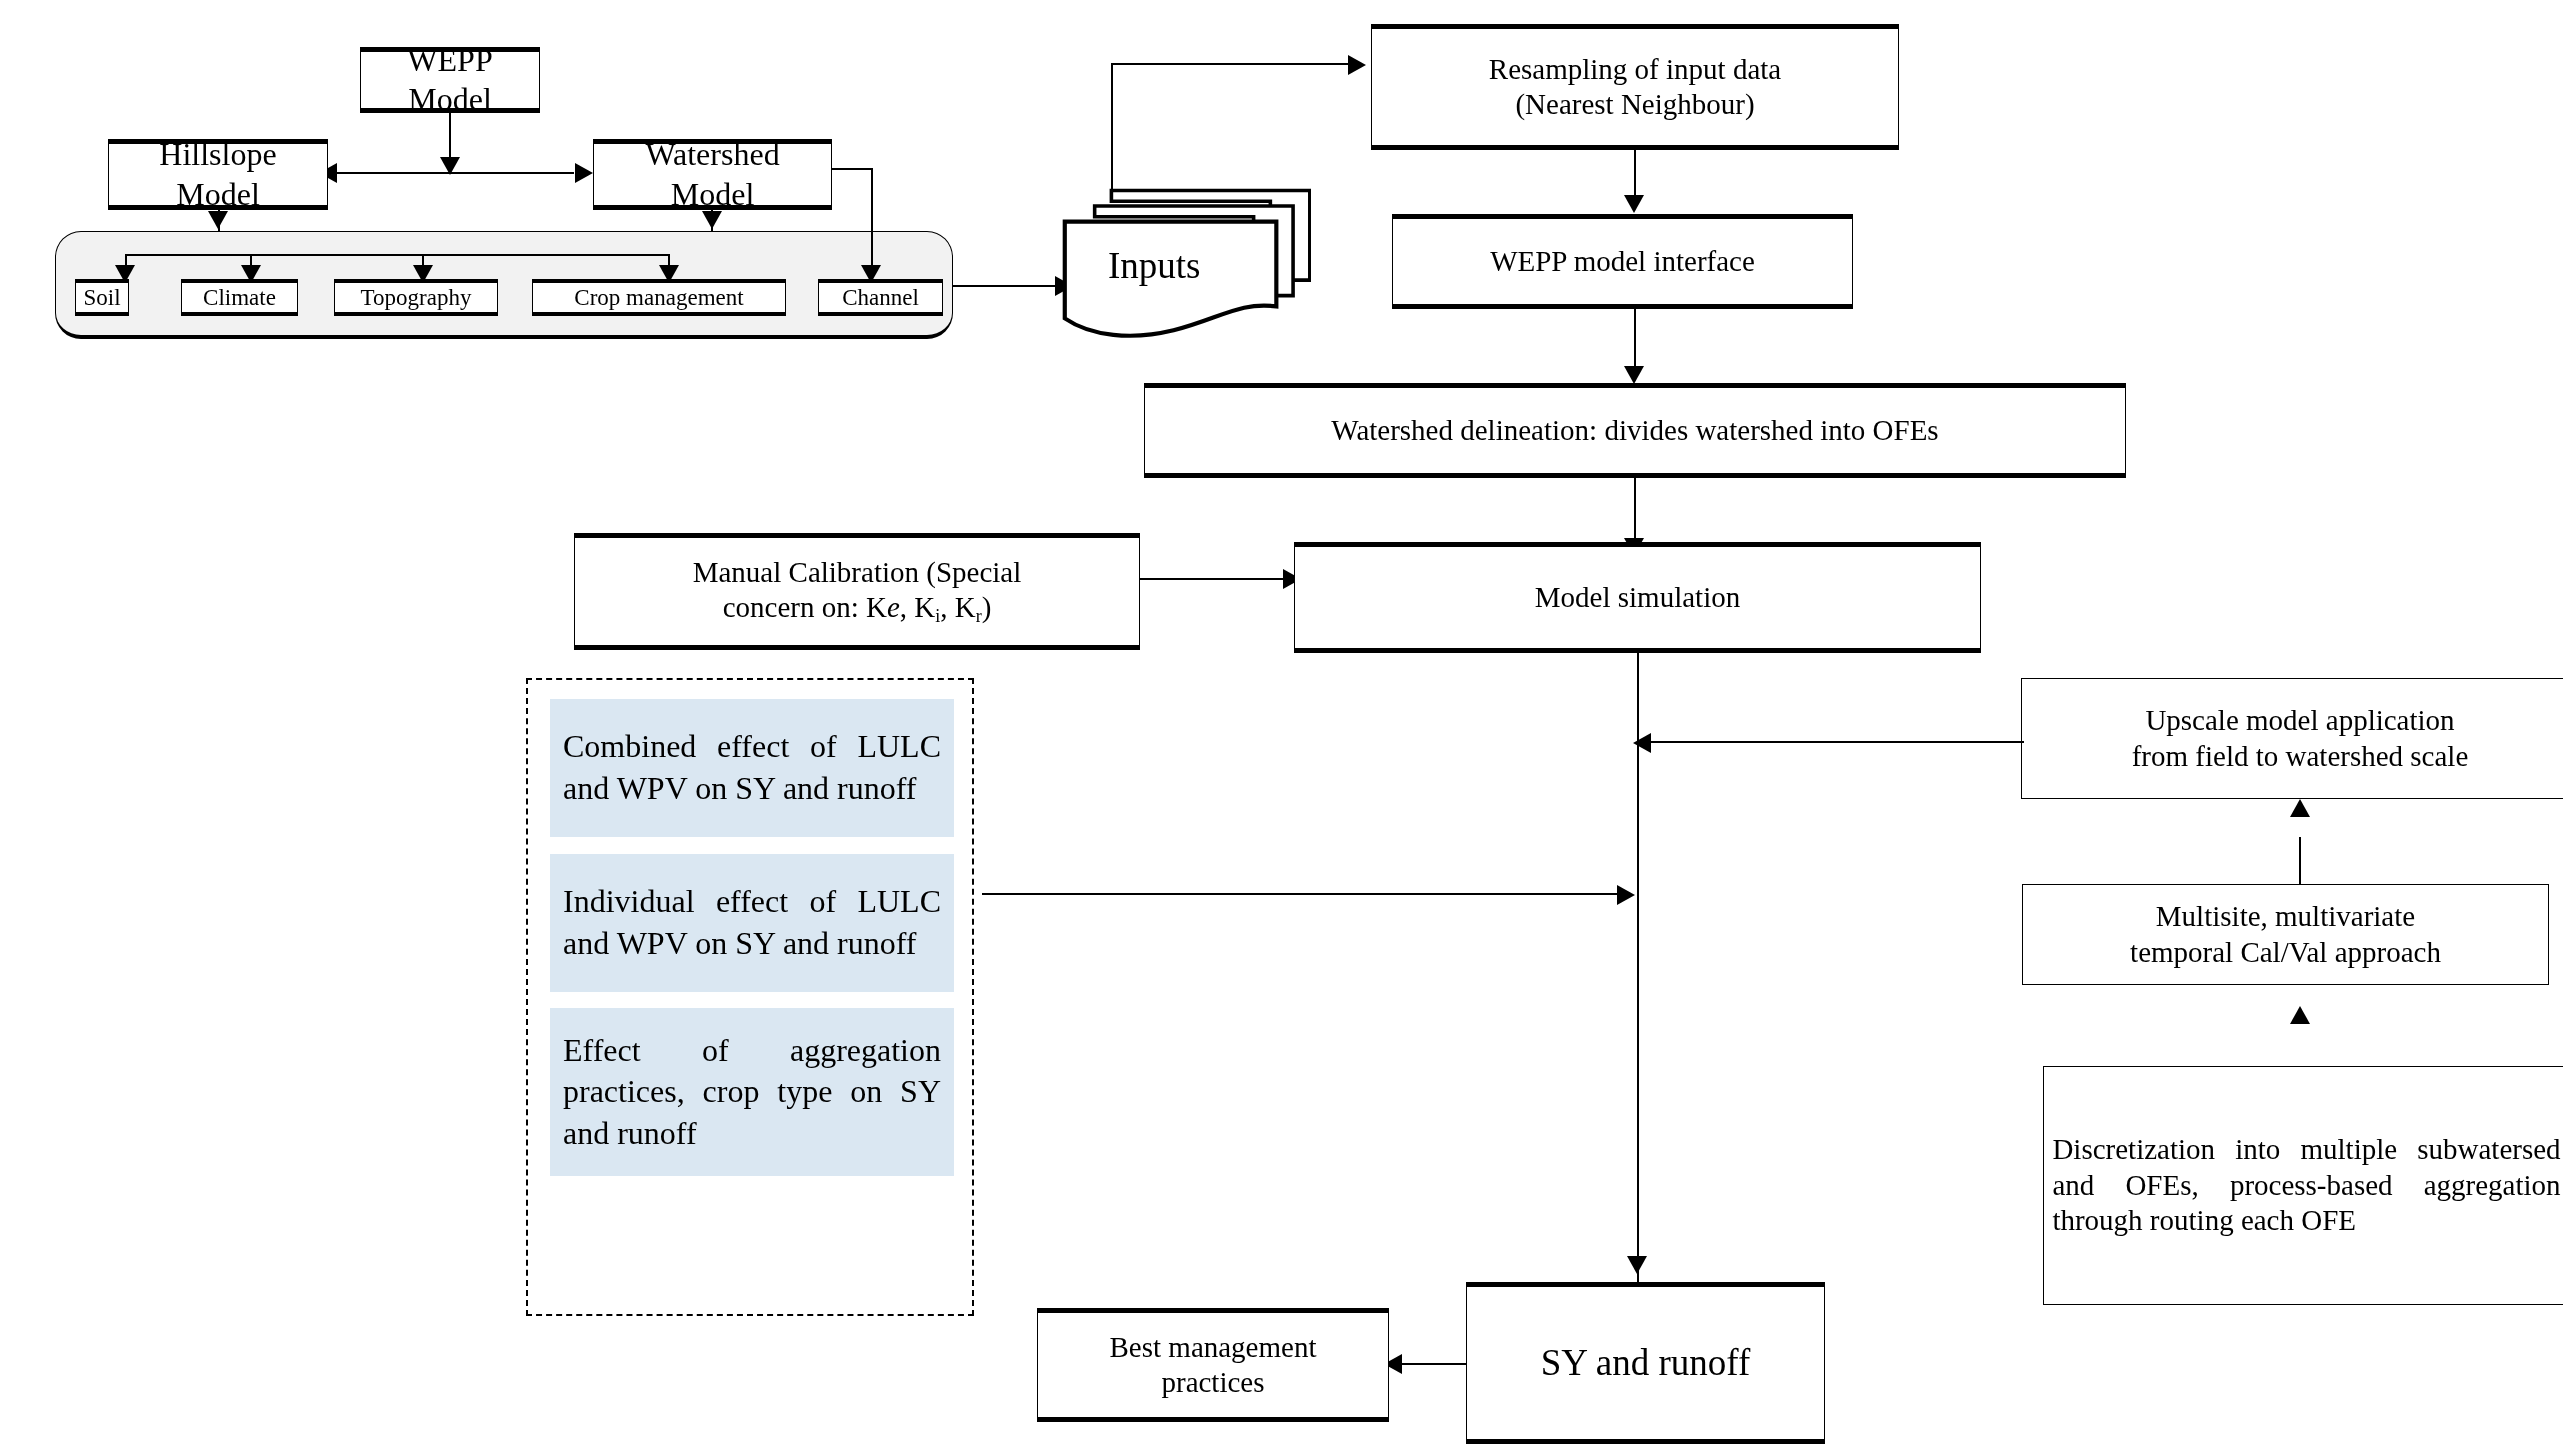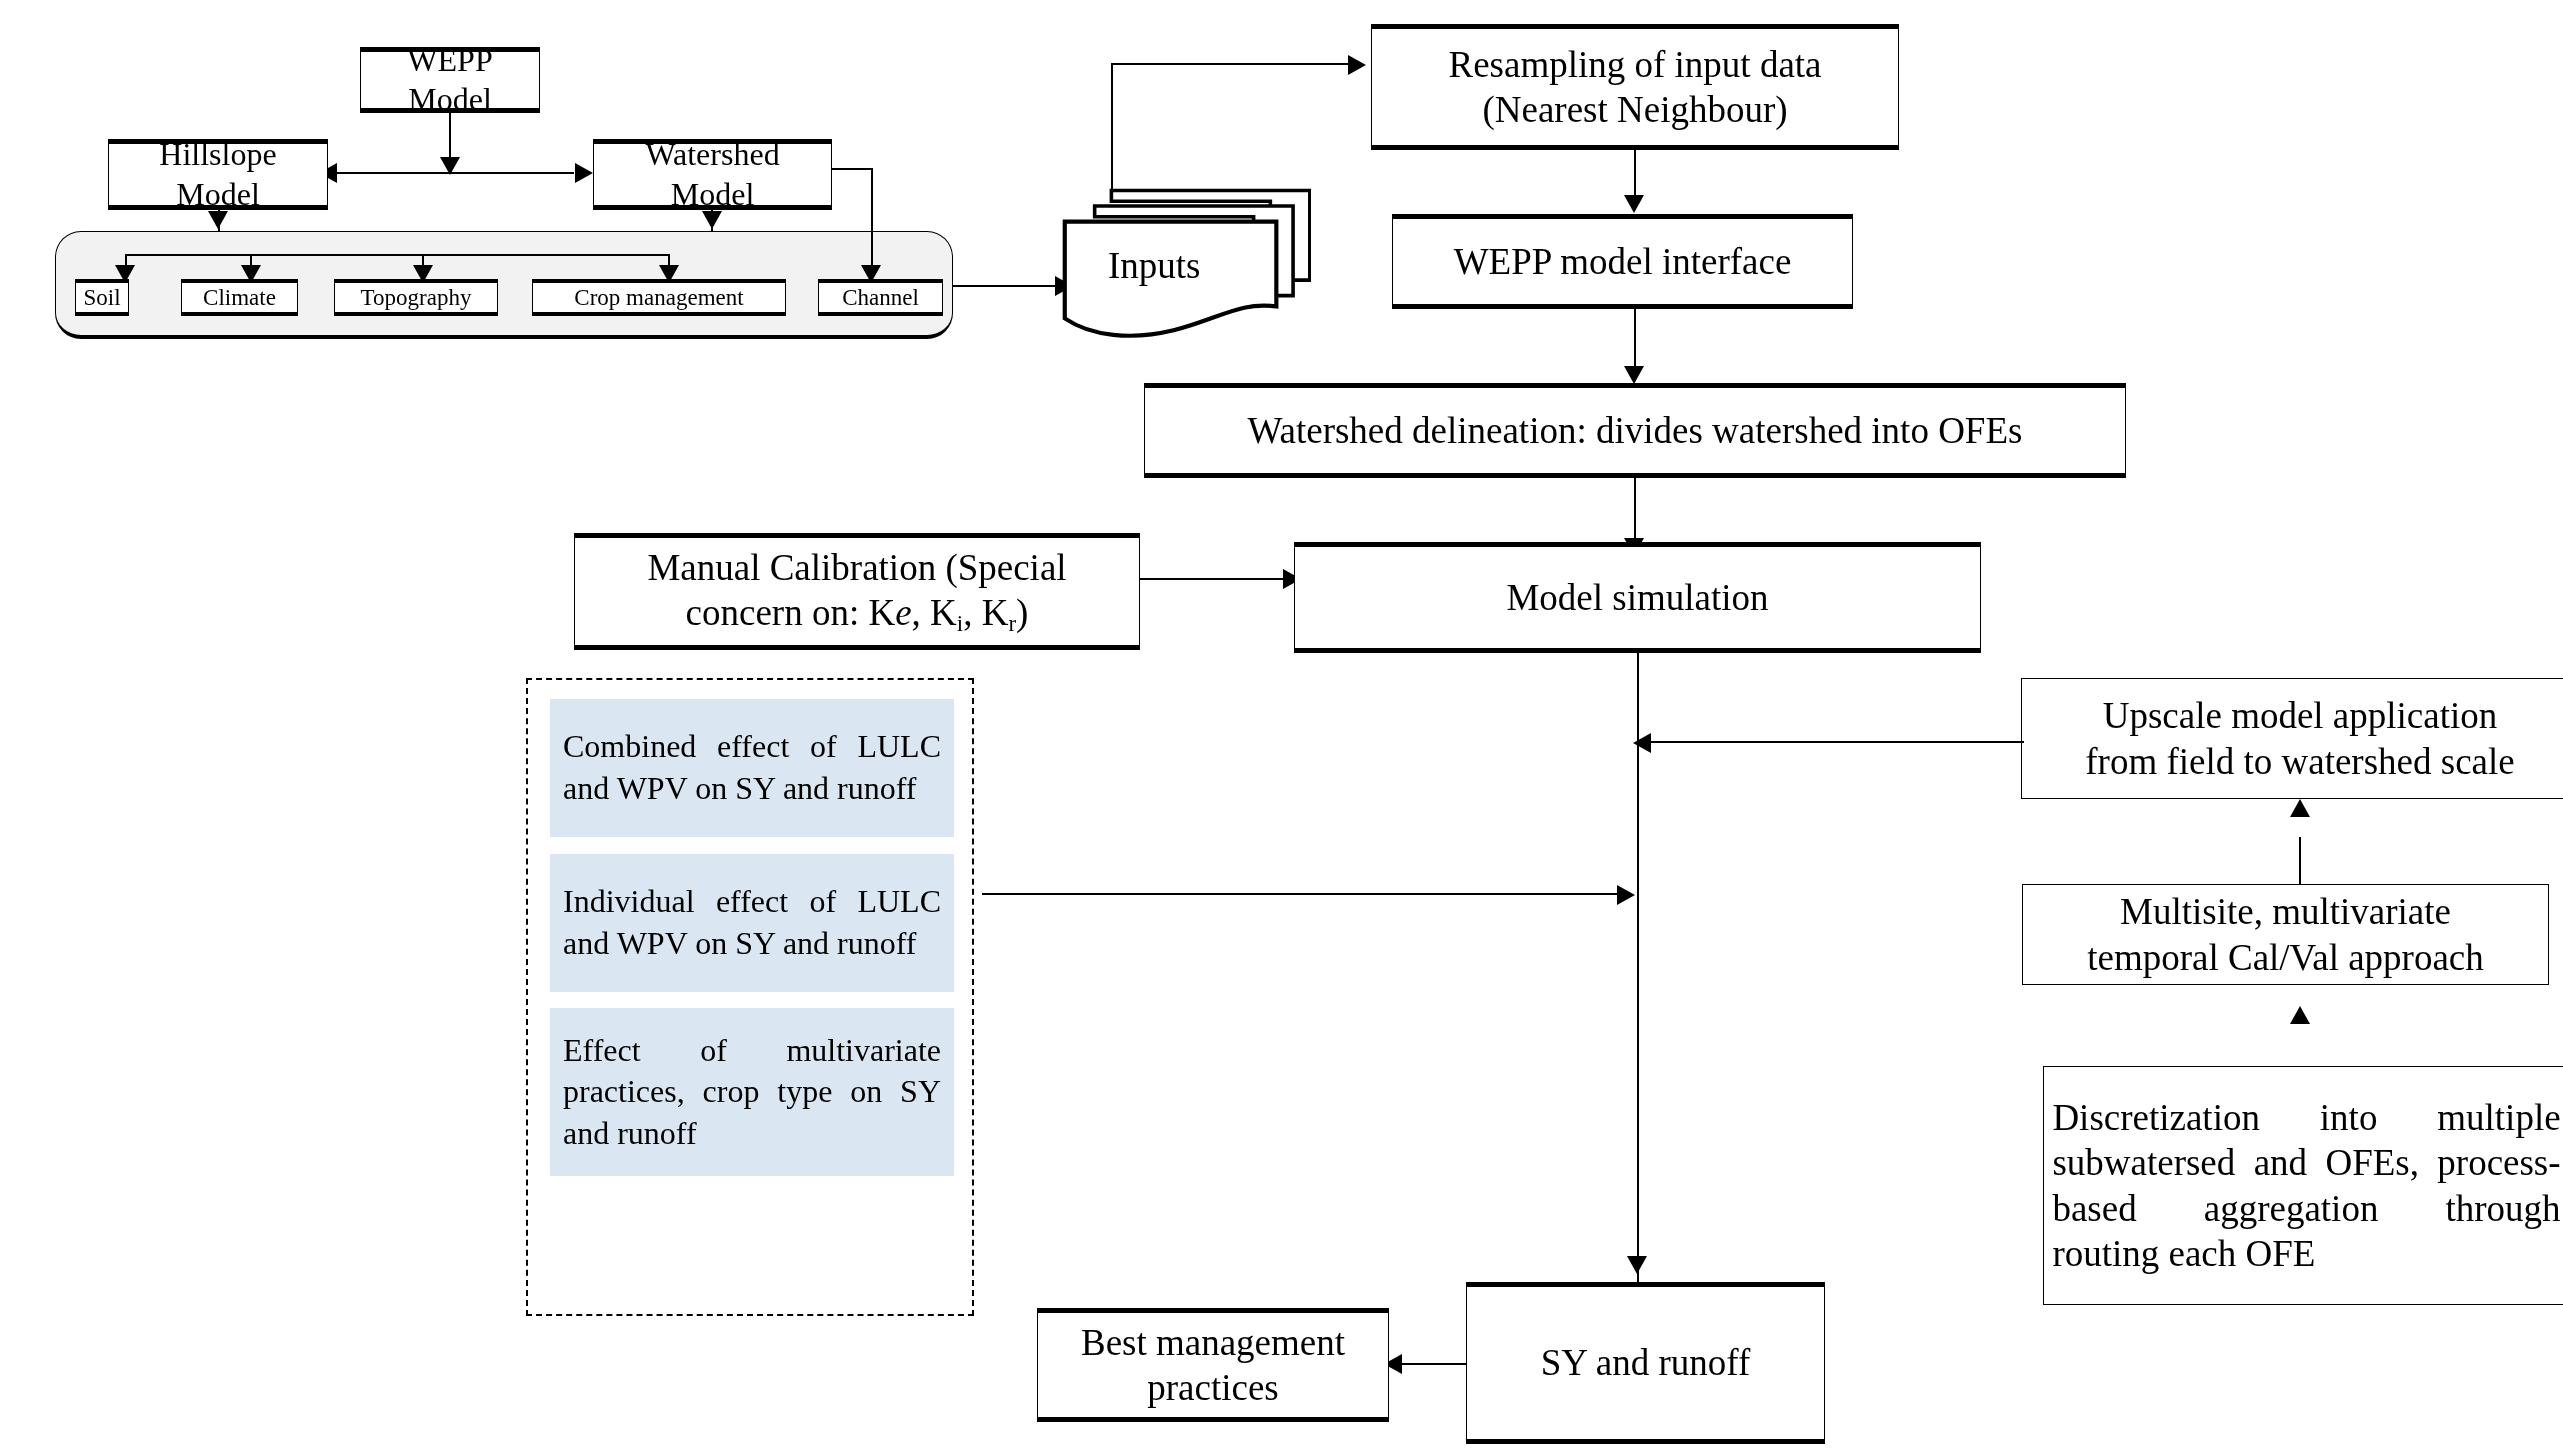--- a/index.html
+++ b/index.html
@@ -28,21 +28,21 @@
     line-height:1.22;
     padding:3.6px 8.4px;
   }
   
   .node.shadow3d{
     border-top-width:5.4px;
     border-bottom-width:5.4px;
   }
   .node .txt{display:block;width:100%;}
   .f-xl{font-size:37px;}
-  .f-lg{font-size:37px;}
+  .f-lg{font-size:29px;}
   .f-md{font-size:32px;}
 
   
   .token{
     position:absolute;
     box-sizing:border-box;
     background:#ffffff;
     border:1.8px solid #000;
     border-top-width:4.2px;
     border-bottom-width:4.2px;
@@ -239,21 +239,21 @@
 
   <div class="bluebox" style="left:526px;top:699px;width:404px;height:138px;">
     <span class="txt">Combined effect of LULC and WPV on SY and runoff</span>
   </div>
 
   <div class="bluebox" style="left:526px;top:854px;width:404px;height:138px;">
     <span class="txt">Individual effect of LULC and WPV on SY and runoff</span>
   </div>
 
   <div class="bluebox" style="left:526px;top:1008px;width:404px;height:168px;">
-    <span class="txt">Effect of multivariate practices, crop type on SY and runoff</span>
+    <span class="txt">Effect of aggregation practices, crop type on SY and runoff</span>
   </div>
 
   <div class="ln lnh" style="left:958px;top:893px;width:641px;height:2.4px;"></div>
   <div class="arr arr-r" style="left:1593px;top:885px;"></div>
 
   <div class="node f-lg" style="left:1997px;top:678px;width:558px;height:121px;">
     <span class="txt">
       <span>Upscale model application</span><br>
       <span>from field to watershed scale</span>
     </span>

